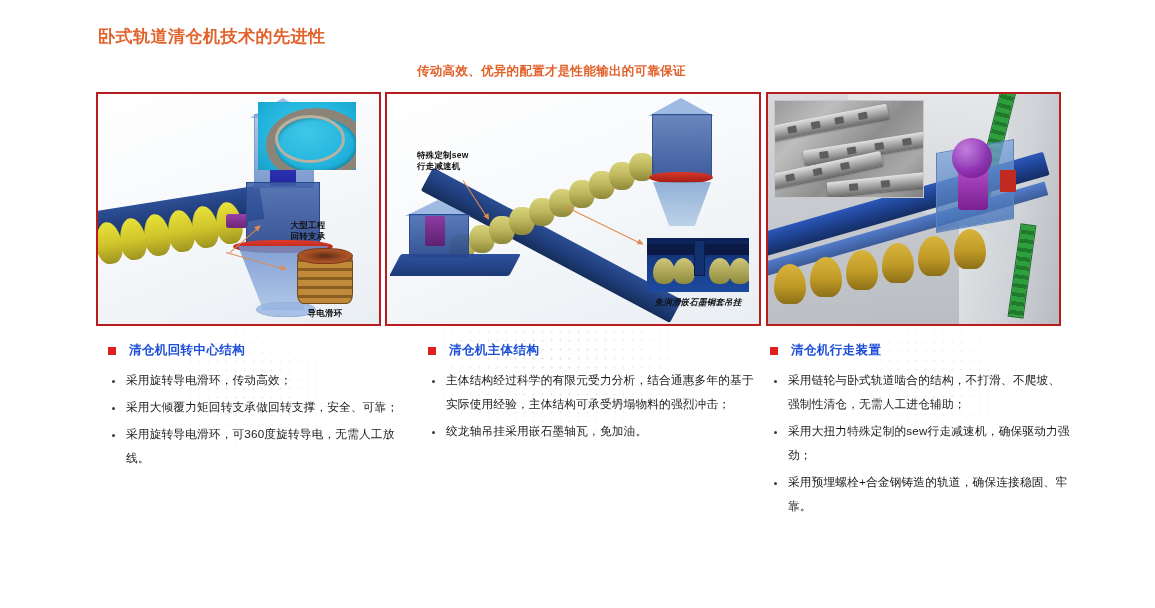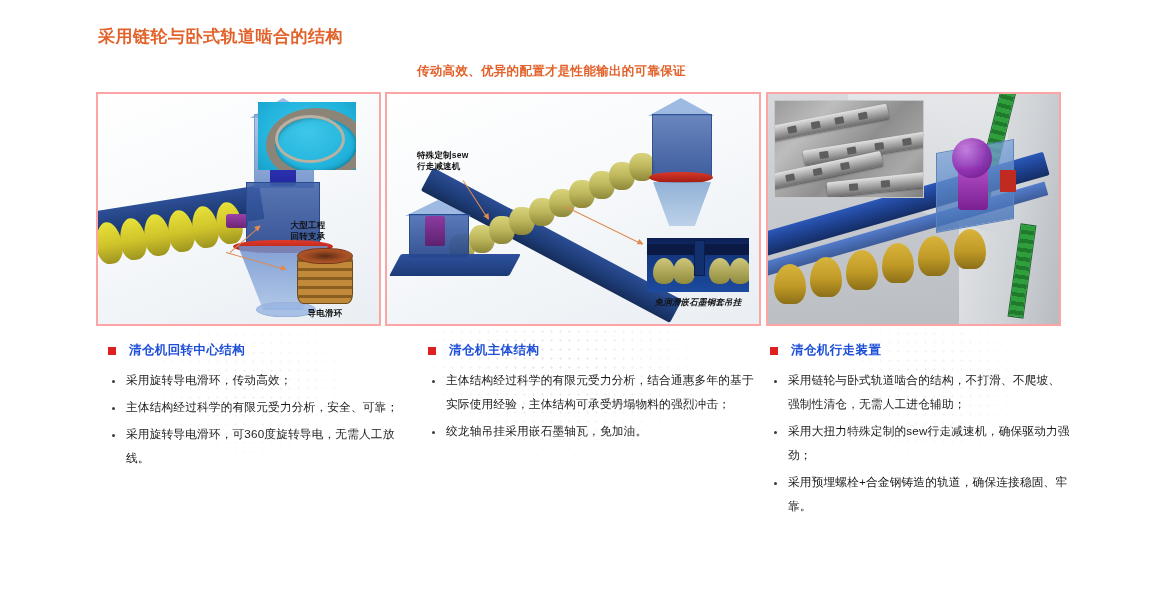--- a/index.html
+++ b/index.html
@@ -30,21 +30,21 @@
     font-size:17px;font-weight:bold;color:#E2622B;
     letter-spacing:.5px;white-space:nowrap;
   }
   .subtitle{
     position:absolute;left:417px;top:63px;
     font-size:12.5px;font-weight:bold;color:#E2622B;
     letter-spacing:.3px;white-space:nowrap;
   }
 
   
-  .panel{position:absolute;border:2px solid #fca5a5;background:#be185d;overflow:hidden;}
+  .panel{position:absolute;border:2px solid #b91c1c;background:#be185d;overflow:hidden;}
   #panel1{left:96px;top:92px;width:281px;height:230px;}
   #panel2{left:385px;top:92px;width:372px;height:230px;}
   #panel3{left:766px;top:92px;width:291px;height:230px;}
 
   .art{position:absolute;inset:0;overflow:hidden;}
 
   
   .sky{position:absolute;inset:0;
     background:linear-gradient(160deg,#ffffff 0%,#f7f9fb 45%,#e9eef3 100%);}
   .shape{position:absolute;}
@@ -281,21 +281,21 @@
 </style>
 </head>
 <body>
 
 <div class="slide">
 
   <div class="dot-wash"></div>
   <div class="dot-wash w2"></div>
   <div class="dot-wash w3"></div>
 
-  <div class="title">采用链轮与卧式轨道啮合的结构</div>
+  <div class="title">卧式轨道清仓机技术的先进性</div>
   <div class="subtitle">传动高效、优异的配置才是性能输出的可靠保证</div>
 
   <div class="panel" id="panel1">
     <div class="art">
       <div class="sky"></div>
 
       <div class="p1-auger shape"></div>
       <div class="p1-flight shape" style="left:-2px;"></div>
       <div class="p1-flight shape" style="left:22px;top:124px;"></div>
       <div class="p1-flight shape" style="left:46px;top:120px;"></div>
@@ -422,21 +422,21 @@
     </div>
   </div>
 
   <div class="col" id="col1">
     <div class="col-head">
       <span class="sq"></span>
       <span class="col-head-txt">清仓机回转中心结构</span>
     </div>
     <ul class="bul">
       <li>采用旋转导电滑环，传动高效；</li>
-      <li>主体结构经过科学的有限元受力分析，安全、可靠；</li>
+      <li>采用大倾覆力矩回转支承做回转支撑，安全、可靠；</li>
       <li>采用旋转导电滑环，可360度旋转导电，无需人工放线。</li>
     </ul>
   </div>
 
   <div class="col" id="col3">
     <div class="col-head">
       <span class="sq"></span>
       <span class="col-head-txt">清仓机行走装置</span>
     </div>
     <ul class="bul">

